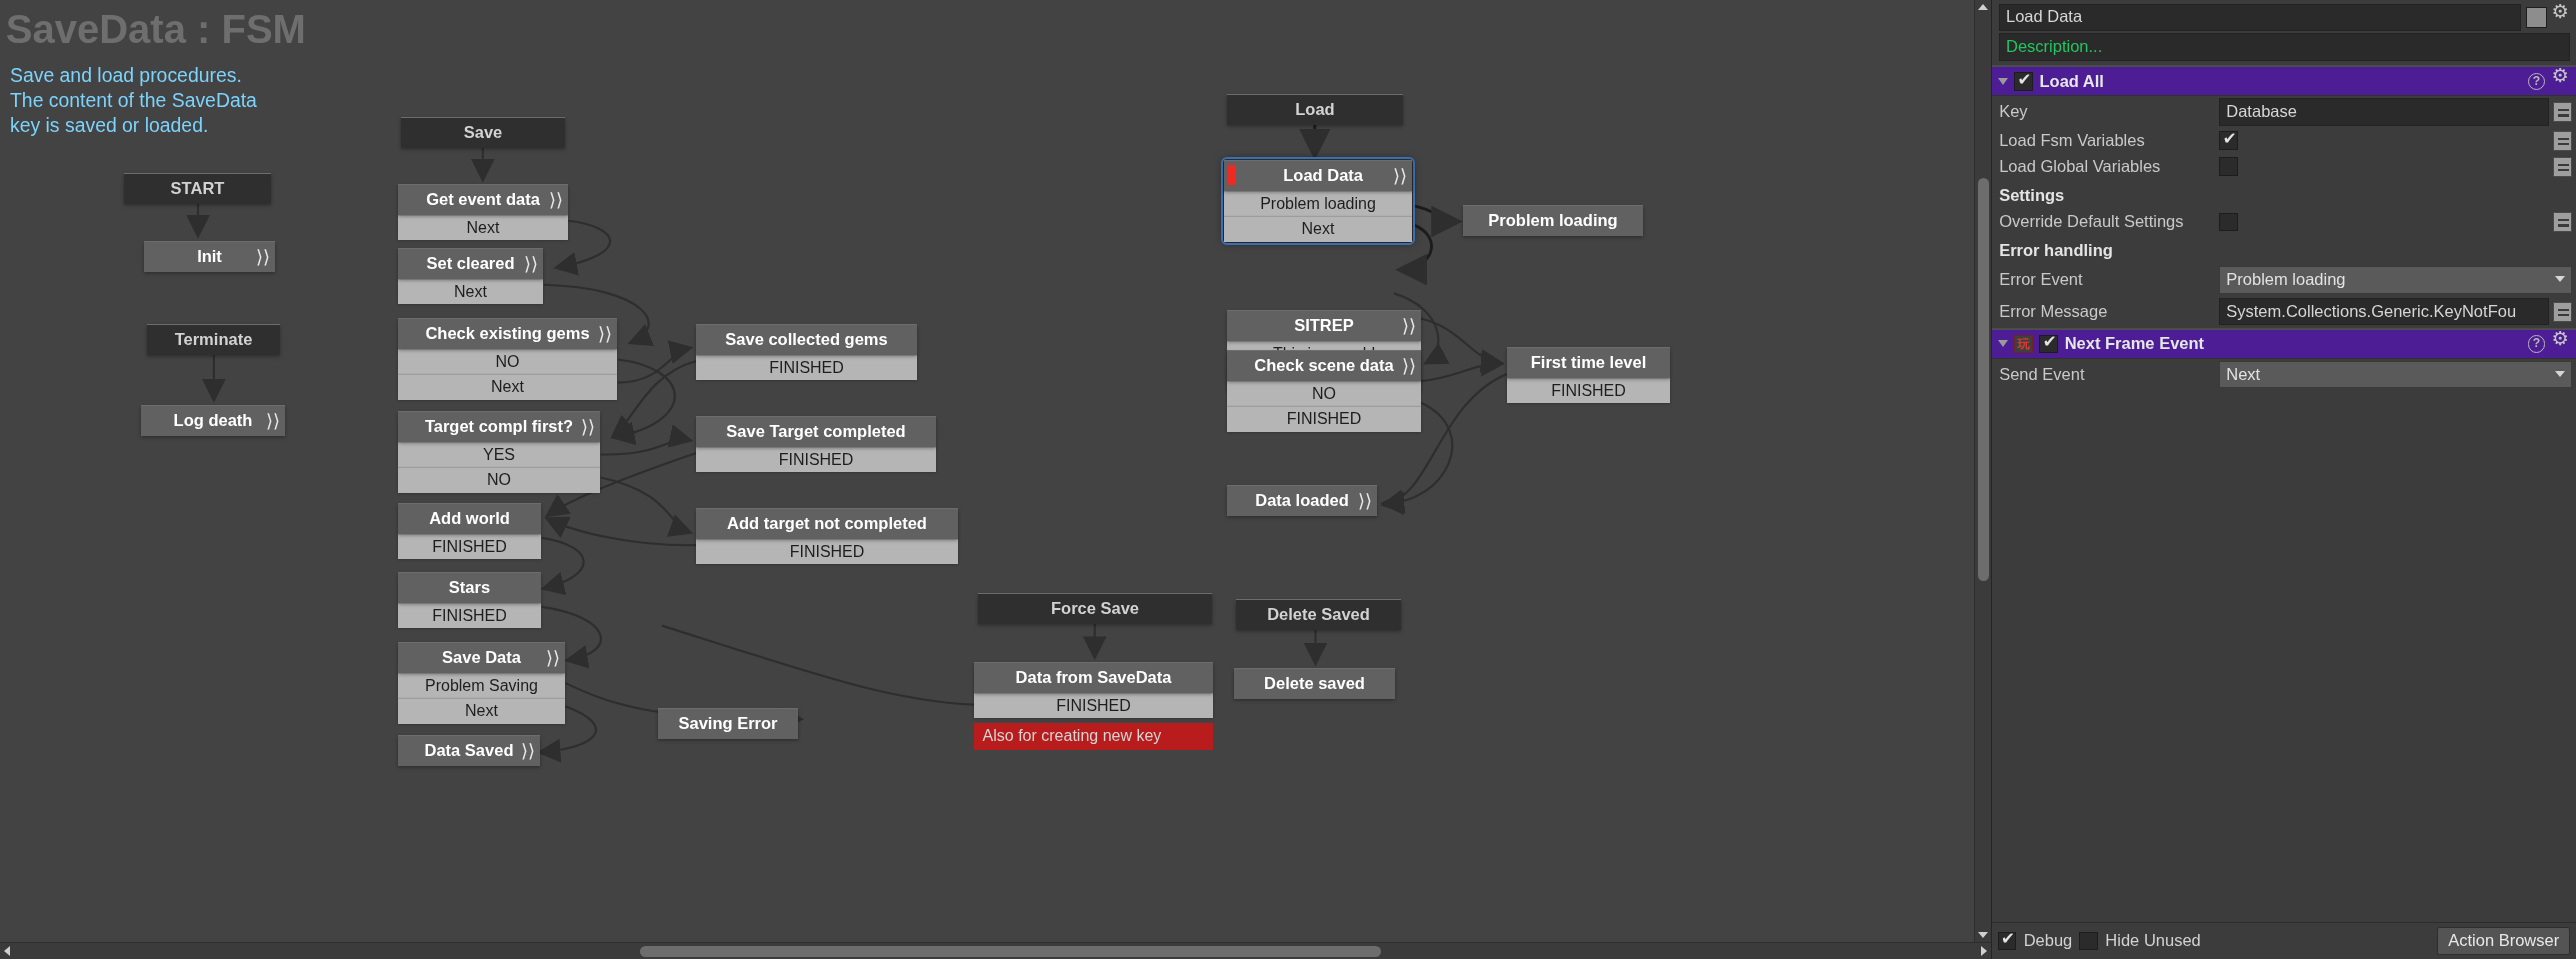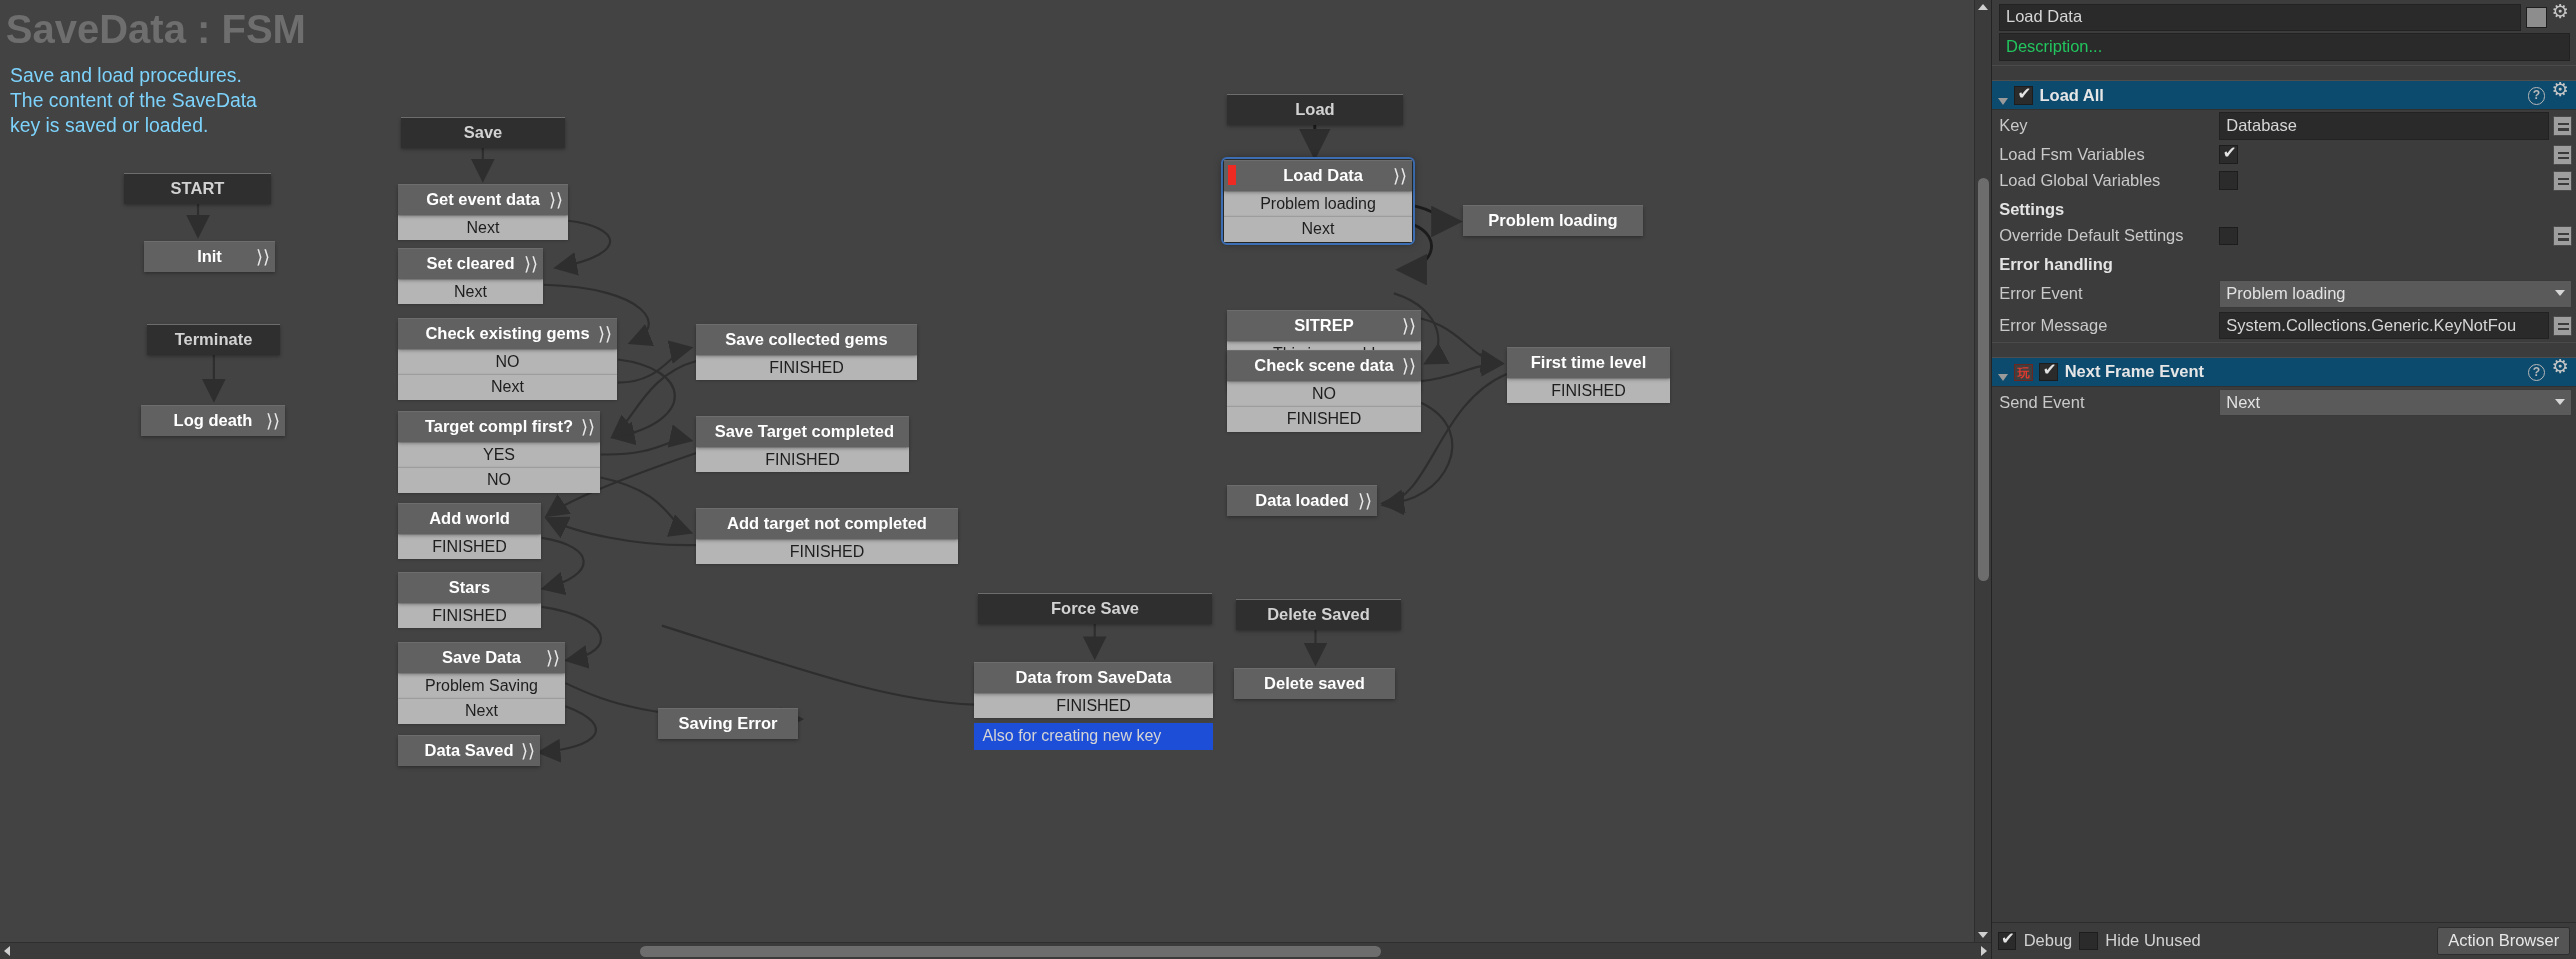--- a/index.html
+++ b/index.html
@@ -53,21 +53,21 @@
     background: #b5b5b5;
     color: #1e1e1e;
     font-size: 16px;
     text-align: center;
     padding: 2.9px 18.7px 3.6px 18.7px;
     border-top: 0.7px solid #9d9d9d;
     box-shadow: 0 1.4px 2.9px rgba(0,0,0,.3);
     white-space: nowrap;
   }
   .node .note {
-    background: #1d4ed8;
+    background: #b91c1c;
     color: #d5d5d5;
     font-size: 16px;
     text-align: left;
     padding: 4.3px 8.6px 5px 8.6px;
     margin-top: 4.3px;
     white-space: nowrap;
   }
   
   .bcast {
     position: absolute; right: 5px; top: 50%;
@@ -151,26 +151,25 @@
   .gear::before {
     content: "\2699"; position: absolute; left: 0; top: -5.8px;
     font-size: 19.4px; color: #c6c6c6; line-height: 1;
   }
   .desc-row { padding: 0 5.8px 4.3px 7.2px; }
   .desc-input { color: #22c55e; }
 
   .divider { height: 1.4px; background: #2e2e2e; border-bottom: 0.7px solid #4a4a4a; }
 
   .action-head {
-    display: flex; align-items: flex-end; gap: 6.5px;
+    display: flex; align-items: center; gap: 6.5px;
     padding: 4.3px 5.8px 4.3px 5.8px;
-    background: #0c4a6e;
+    background: #4c1d95;
     border-top: 0.7px solid #4e4e4e;
     border-bottom: 0.7px solid #313131;
-    margin-top: 14px;
   }
   .tri {
     width: 0; height: 0; flex: 0 0 auto;
     border-left: 5.8px solid transparent; border-right: 5.8px solid transparent;
     border-top: 7.2px solid #9a9a9a;
   }
   .cbox {
     width: 18.7px; height: 18.7px; flex: 0 0 18.7px;
     background: #2b2b2b; border: 0.7px solid #1d1d1d;
     position: relative;
@@ -360,21 +359,21 @@
             <div class="evt">Problem Saving</div>
             <div class="evt">Next</div>
           </div>
           <div class="node" style="left: 398px; top: 735px; width: 142px;">
             <div class="node-title">Data Saved<span class="bcast">⟩⟩</span></div>
           </div>
           <div class="node" style="left: 696px; top: 324px; width: 221px;">
             <div class="node-title">Save collected gems</div>
             <div class="evt">FINISHED</div>
           </div>
-          <div class="node" style="left: 696px; top: 416px; width: 213px;">
+          <div class="node" style="left: 696px; top: 416px; width: 240px;">
             <div class="node-title">Save Target completed</div>
             <div class="evt">FINISHED</div>
           </div>
           <div class="node" style="left: 696px; top: 508px; width: 262px;">
             <div class="node-title">Add target not completed</div>
             <div class="evt">FINISHED</div>
           </div>
           <div class="node" style="left: 658px; top: 708px; width: 140px;">
             <div class="node-title">Saving Error</div>
           </div>

